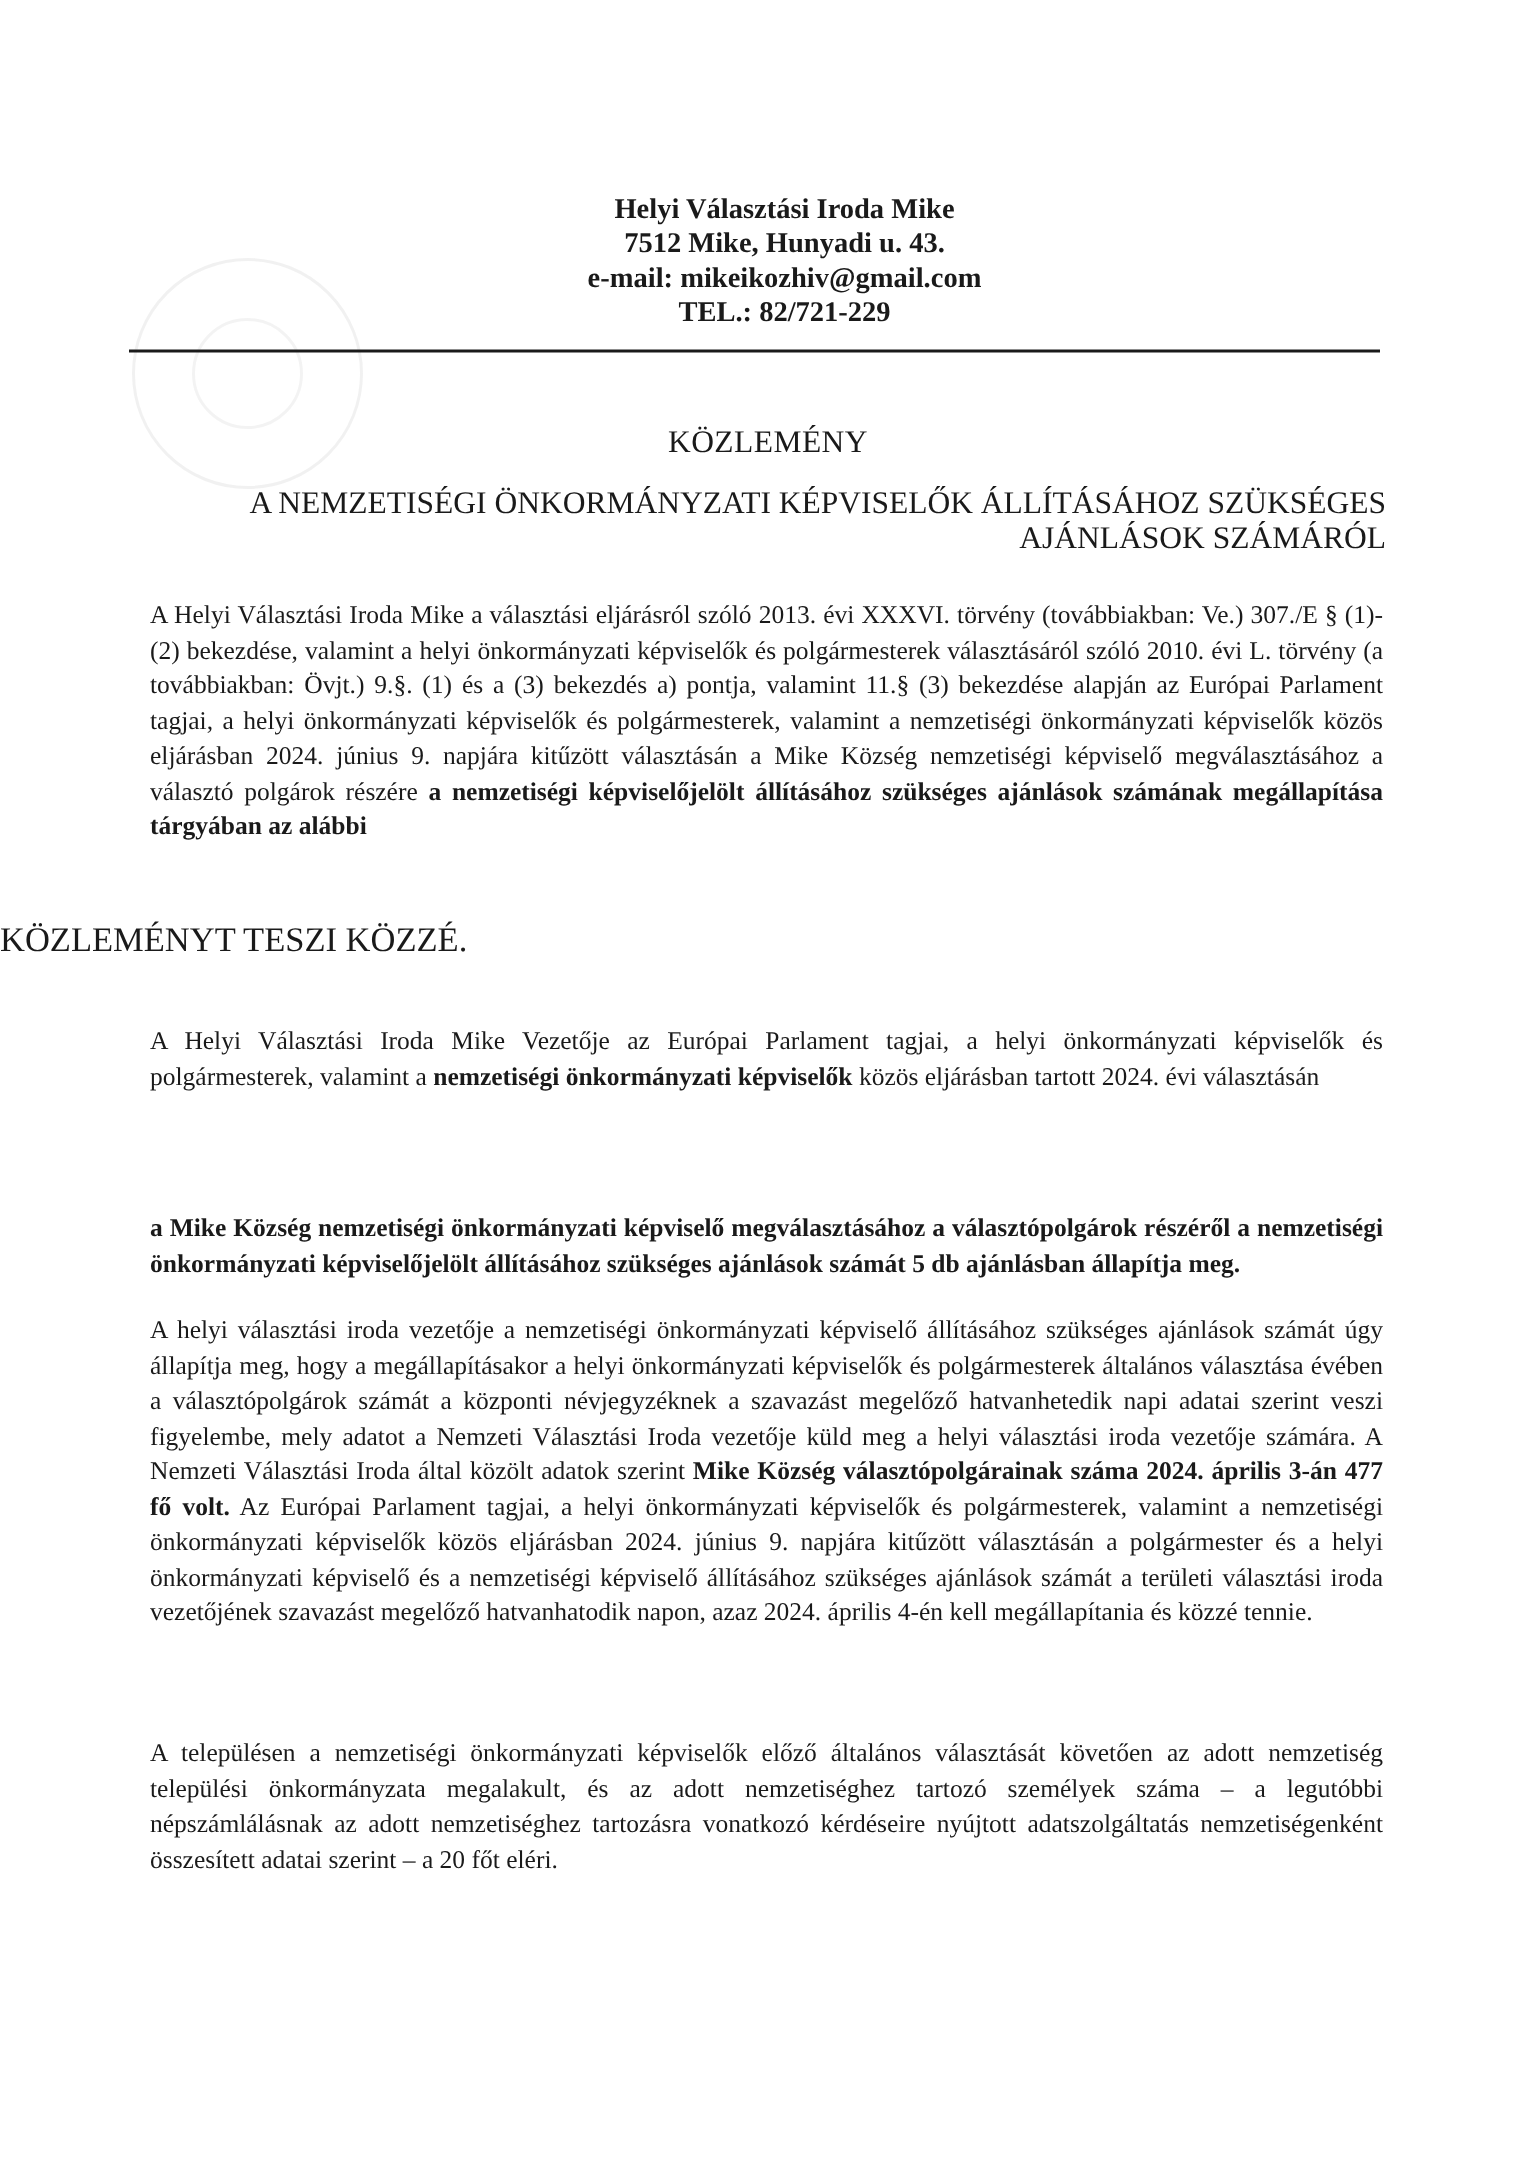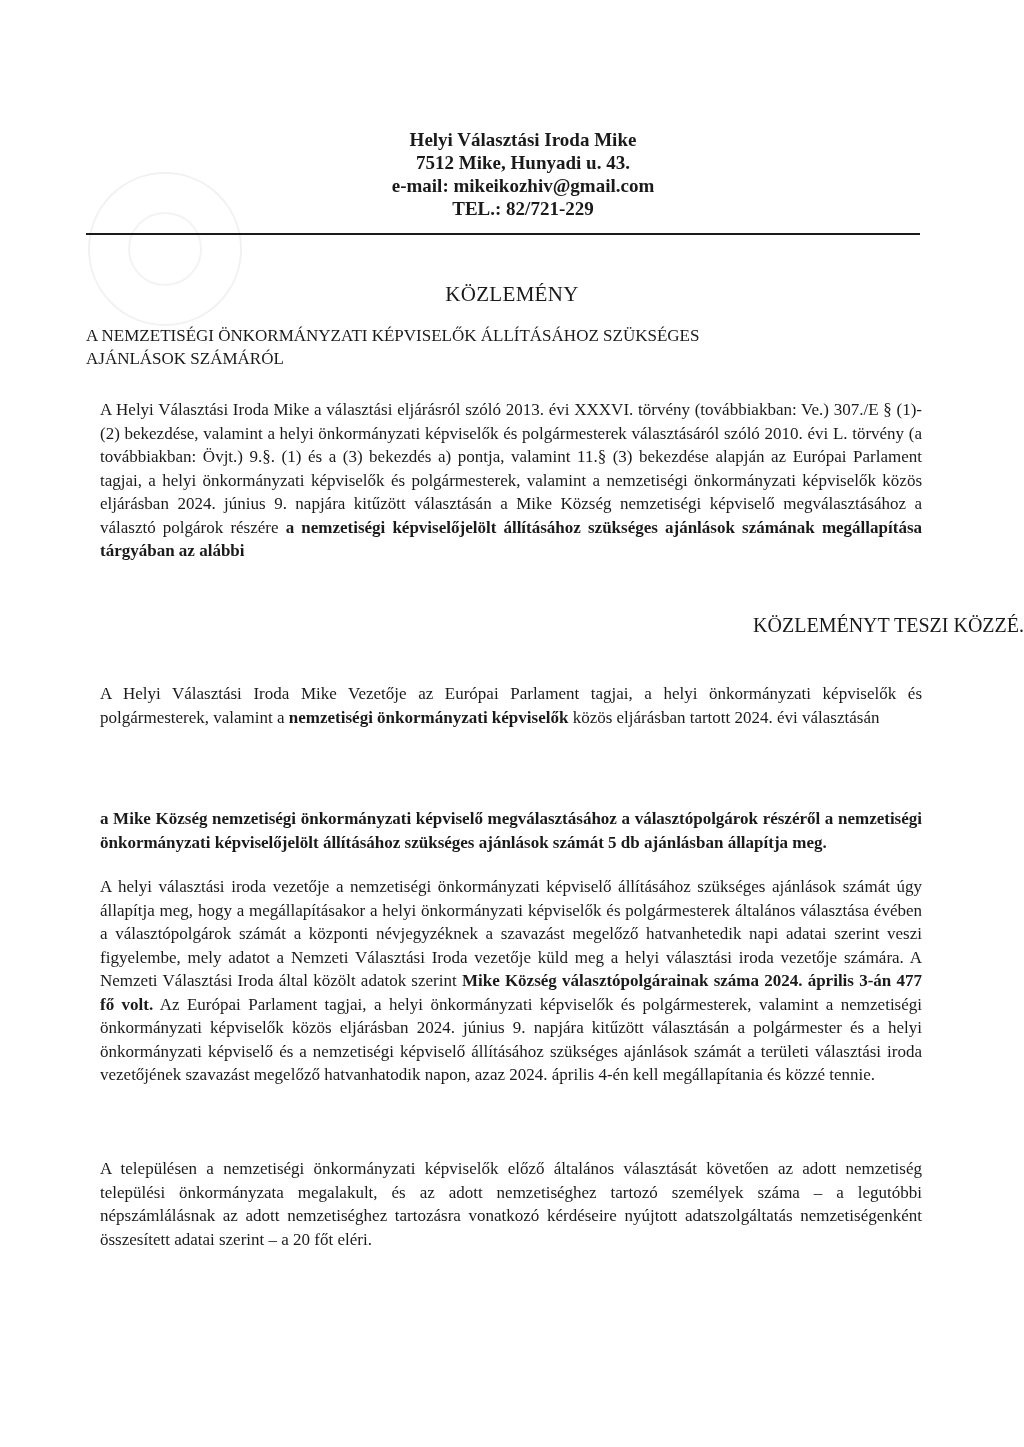--- a/index.html
+++ b/index.html
@@ -23,31 +23,31 @@
   }
   .rule {
     position: absolute; left: 86px; top: 233px; width: 834px; height: 2px;
     background: #1a1a1a;
   }
   .title {
     position: absolute; left: 0; width: 1024px; top: 282px;
     text-align: center; font-size: 21px; letter-spacing: 0.3px;
   }
   .subtitle {
-    position: absolute; left: 86px; width: 824px; top: 324px;
-    text-align: left; font-size: 17px; line-height: 23px;
+    position: absolute; left: 100px; width: 824px; top: 324px;
+    text-align: right; font-size: 21px; line-height: 23px;
   }
   .para {
     position: absolute; left: 100px; width: 822px;
     font-size: 17px; line-height: 23.5px; text-align: justify;
   }
   .para b { font-weight: bold; }
   .center-heading {
     position: absolute; left: 0; width: 1024px; top: 614px;
-    text-align: right; font-size: 20px;
+    text-align: left; font-size: 23px;
   }
 </style>
 </head>
 <body>
 
 <div class="page">
 
   <div class="stamp"></div>
 
   <div class="letterhead">

